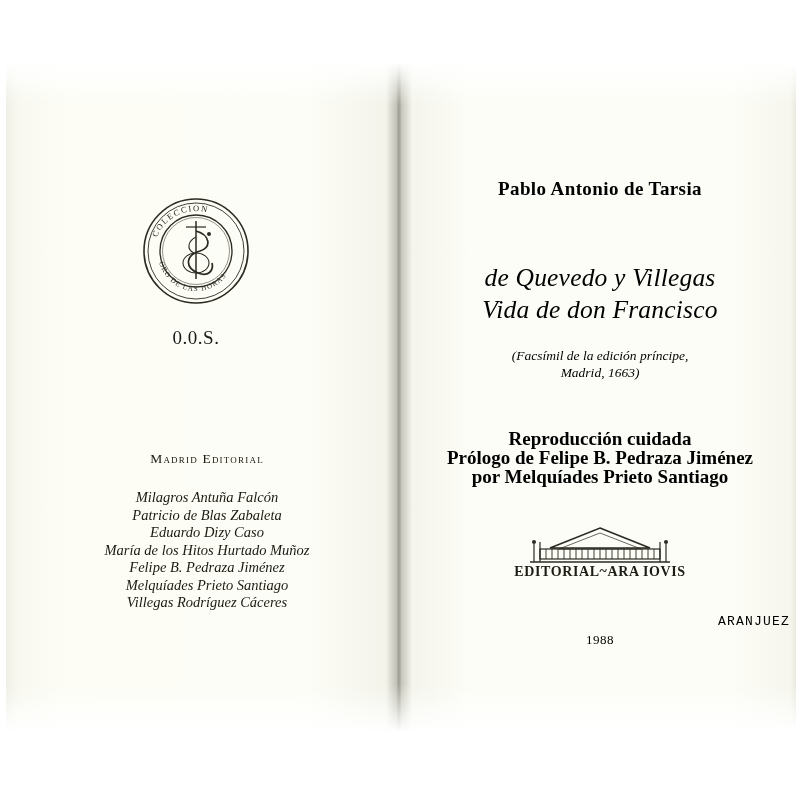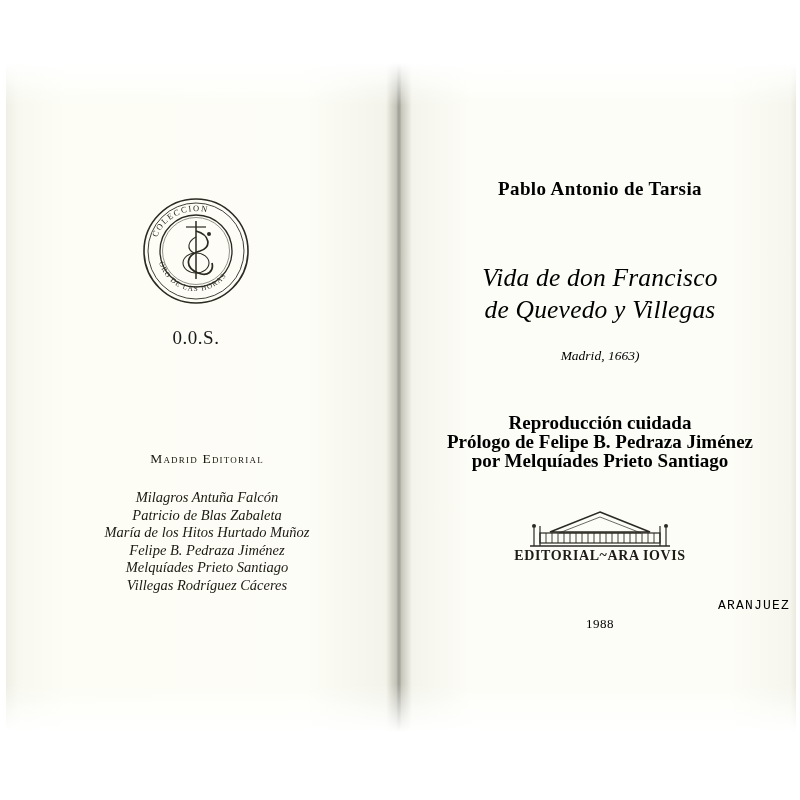--- a/index.html
+++ b/index.html
@@ -222,41 +222,43 @@
           <circle cx="73" cy="43" r="2" fill="#2a2a22"></circle>
         </svg>
         <div class="seal-code">0.0.S.</div>
       </div>
 
       <div class="editorial-board">
         <div class="board-title">Madrid Editorial</div>
         <ul class="board-list">
           <li>Milagros Antuña Falcón</li>
           <li>Patricio de Blas Zabaleta</li>
+          <li>Eduardo Dizy Caso</li>
           <li>María de los Hitos Hurtado Muñoz</li>
           <li>Felipe B. Pedraza Jiménez</li>
           <li>Melquíades Prieto Santiago</li>
           <li>Villegas Rodríguez Cáceres</li>
         </ul>
       </div>
     </div>
 
     <div class="page page-right"></div>
 
     <div class="gutter"></div>
 
     <div class="right-content">
       <div class="author">Pablo Antonio de Tarsia</div>
 
       <div class="title">
+        <div>de Quevedo y Villegas</div>
         <div>Vida de don Francisco</div>
-        <div>de Quevedo y Villegas</div>
       </div>
 
       <div class="subtitle">
+        <div>(Facsímil de la edición príncipe,</div>
         <div>Madrid, 1663)</div>
       </div>
 
       <div class="credits">
         <div>Reproducción cuidada</div>
         <div>Prólogo de Felipe B. Pedraza Jiménez</div>
         <div>por Melquíades Prieto Santiago</div>
       </div>
 
       <svg class="publisher-logo" viewBox="0 0 200 66">

